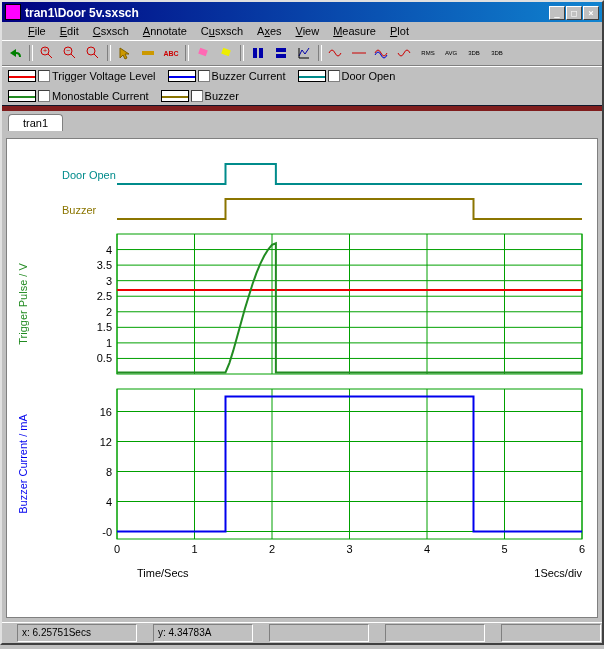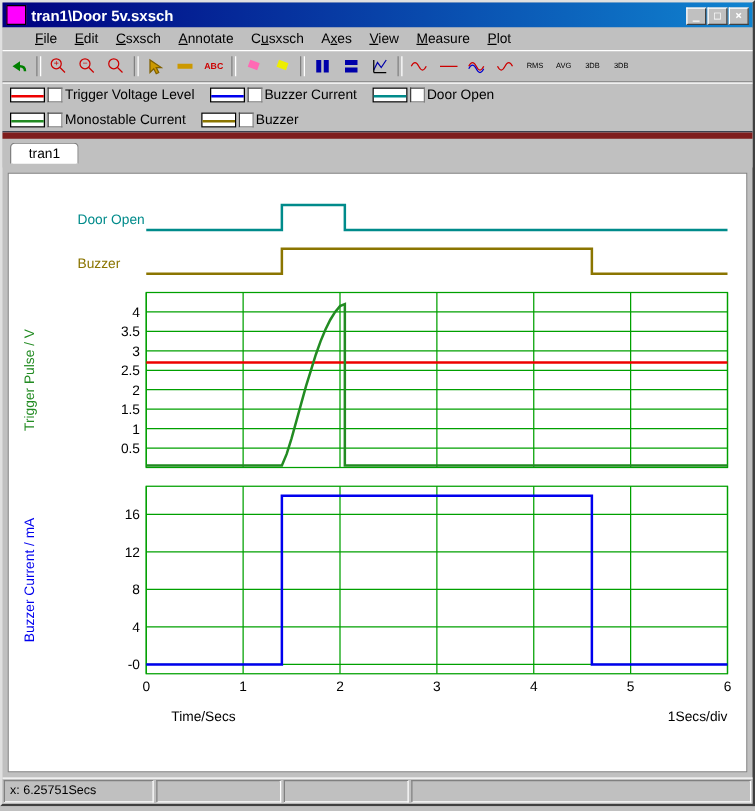--- a/index.html
+++ b/index.html
@@ -19,21 +19,21 @@
   .legendbar { background:#c0c0c0; padding:3px 6px; display:flex; flex-wrap:wrap; gap:4px 2px; border-top:1px solid #fff; border-bottom:1px solid #0f172a; align-items:center; }
   .swatch { width:28px; height:12px; display:inline-block; border:1px solid #000; background:#fff; position:relative; }
   .swatch::after { content:''; position:absolute; left:0; right:0; top:5px; height:2px; background:var(--c); }
   .chk { width:12px; height:12px; background:#fff; border:1px solid #808080; display:inline-block; border-top-color:#404040; border-left-color:#404040; }
   .leglab { margin-right:10px; }
   .tabstrip { background:#c0c0c0; padding:3px 6px; border-top:5px solid #7f1d1d; }
   .tab { display:inline-block; padding:2px 14px; background:#fff; border:1px solid #808080; border-bottom:none; border-radius:4px 4px 0 0; font-size:11px; }
   .plotarea { background:#fff; margin:4px; border:1px solid #808080; height:480px; position:relative; }
   svg { display:block; }
   .statusbar { background:#c0c0c0; border-top:1px solid #fff; display:flex; padding:1px; gap:2px; }
-  .statuscell { border:1px solid #808080; border-top-color:#808080; border-left-color:#808080; border-right-color:#fff; border-bottom-color:#fff; padding:2px 4px; font-size:10px; height:18px; }
+  .statuscell { border:1px solid #808080; border-top-color:#808080; border-left-color:#808080; border-right-color:#fff; border-bottom-color:#fff; padding:2px 4px; font-size:10px; height:18px;margin-left:14px; }
 </style>
 </head>
 <body>
 
 <div class="window">
 
   <div class="titlebar">
     <span class="icon"></span>
     <span class="title">tran1\Door 5v.sxsch</span>
     <span class="btns">
@@ -242,18 +242,19 @@
         <text x="55" y="75" font-size="11" fill="#8b7500" text-anchor="start">Buzzer</text>
         <text x="20" y="165" font-size="11" fill="#228b22" transform="rotate(-90 20 165)" text-anchor="middle">Trigger Pulse   / V</text>
         <text x="20" y="325" font-size="11" fill="#0000ee" transform="rotate(-90 20 325)" text-anchor="middle">Buzzer Current   / mA</text>
         <text x="130" y="438" font-size="11">Time/Secs</text>
         <text x="575" y="438" font-size="11" text-anchor="end">1Secs/div</text>
       </svg>
   </div>
 
   <div class="statusbar">
     <div class="statuscell" style="width:120px">x: 6.25751Secs</div>
+    <div class="statuscell" style="width:100px">y: 4.34783A</div>
     <div class="statuscell" style="width:100px"></div>
     <div class="statuscell" style="width:100px"></div>
     <div class="statuscell" style="flex:1"></div>
   </div>
 
 </div>
 
 </body></html>

